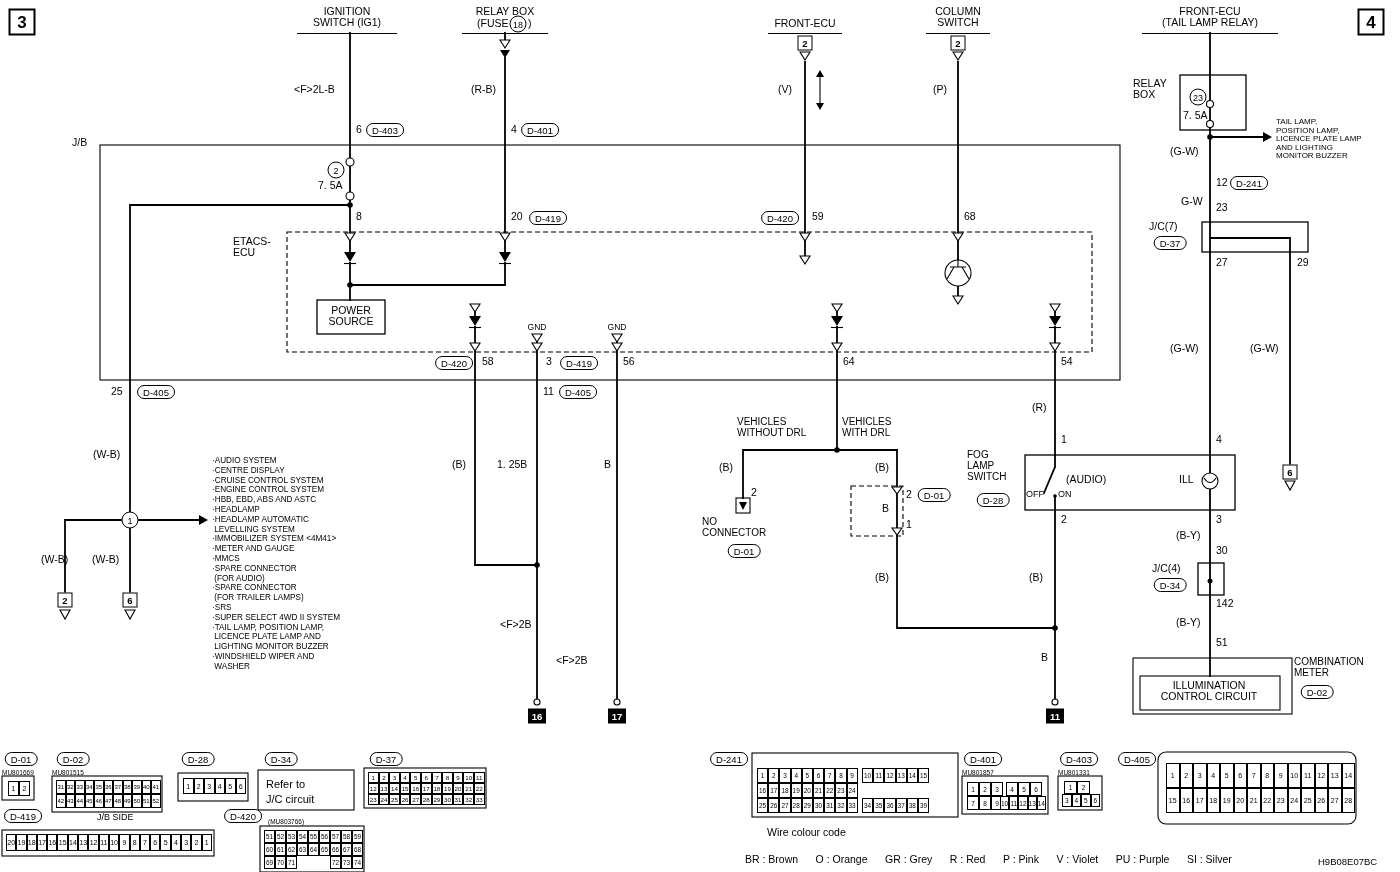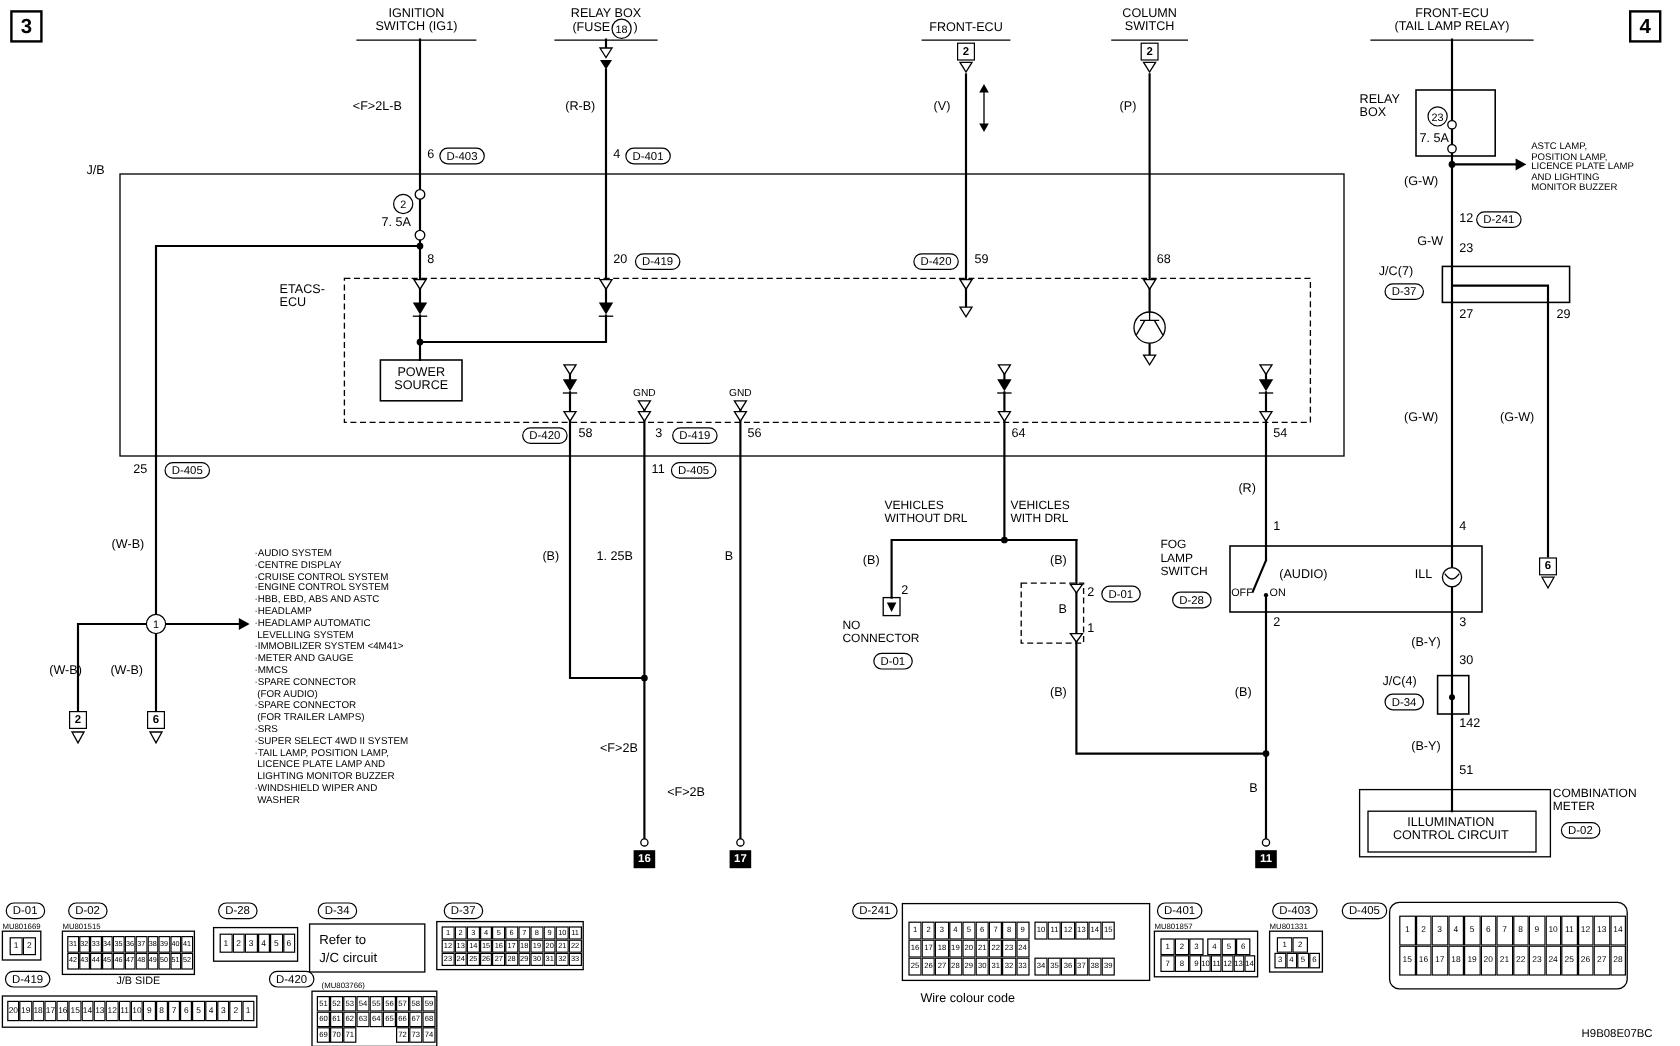--- a/index.html
+++ b/index.html
@@ -184,21 +184,21 @@
       <div class="lbl ctr" style="left: 1210px; top: 6px;">FRONT-ECU
 (TAIL LAMP RELAY)</div>
       <div class="lbl" style="left: 294px; top: 84px;">&lt;F&gt;2L-B</div>
       <div class="lbl" style="left: 471px; top: 84px;">(R-B)</div>
       <div class="lbl" style="left: 778px; top: 84px;">(V)</div>
       <div class="lbl" style="left: 933px; top: 84px;">(P)</div>
       <div class="lbl" style="left: 1133px; top: 78px;">RELAY
 BOX</div>
       <div class="lbl" style="left: 1170px; top: 146px;">(G-W)</div>
       <div class="lbl" style="left: 1181px; top: 196px;">G-W</div>
-      <div class="lbl" style="left: 1276px; top: 118px; font-size: 8px; line-height: 8.6px;">ASTC LAMP,
+      <div class="lbl" style="left: 1276px; top: 118px; font-size: 8px; line-height: 8.6px;">TAIL LAMP,
 POSITION LAMP,
 LICENCE PLATE LAMP
 AND LIGHTING
 MONITOR BUZZER</div>
       <div class="lbl" style="left: 72px; top: 137px;">J/B</div>
       <div class="lbl" style="left: 233px; top: 236px;">ETACS-
 ECU</div>
       <div class="lbl ctr" style="left: 351px; top: 305px;">POWER
 SOURCE</div>
       <div class="lbl ctr" style="left: 537px; top: 322px; font-size: 8.5px;">GND</div>
@@ -294,20 +294,21 @@
  WASHER</div>
       <div class="lbl" style="left: 2px; top: 767px; font-size: 6.5px;">MU801669</div>
       <div class="lbl" style="left: 52px; top: 767px; font-size: 6.5px;">MU801515</div>
       <div class="lbl" style="left: 97px; top: 812px; font-size: 9px;">J/B SIDE</div>
       <div class="lbl" style="left: 268px; top: 816px; font-size: 6.5px;">(MU803766)</div>
       <div class="lbl" style="left: 962px; top: 767px; font-size: 6.5px;">MU801857</div>
       <div class="lbl" style="left: 1058px; top: 767px; font-size: 6.5px;">MU801331</div>
       <div class="lbl" style="left: 266px; top: 777px; font-size: 11px; line-height: 15px;">Refer to
 J/C circuit</div>
       <div class="lbl" style="left: 767px; top: 827px;">Wire colour code</div>
+      <div class="lbl" style="left: 745px; top: 854px;">BR : Brown      O : Orange      GR : Grey      R : Red      P : Pink      V : Violet      PU : Purple      SI : Silver</div>
       <div class="lbl" style="left: 1318px; top: 856px; font-size: 9.5px;">H9B08E07BC</div>
       <div class="oval" style="left: 385px; top: 130px;">D-403</div>
       <div class="oval" style="left: 540px; top: 130px;">D-401</div>
       <div class="oval" style="left: 548px; top: 218px;">D-419</div>
       <div class="oval" style="left: 780px; top: 218px;">D-420</div>
       <div class="oval" style="left: 454px; top: 363px;">D-420</div>
       <div class="oval" style="left: 579px; top: 363px;">D-419</div>
       <div class="oval" style="left: 578px; top: 392px;">D-405</div>
       <div class="oval" style="left: 156px; top: 392px;">D-405</div>
       <div class="oval" style="left: 1249px; top: 183px;">D-241</div>

